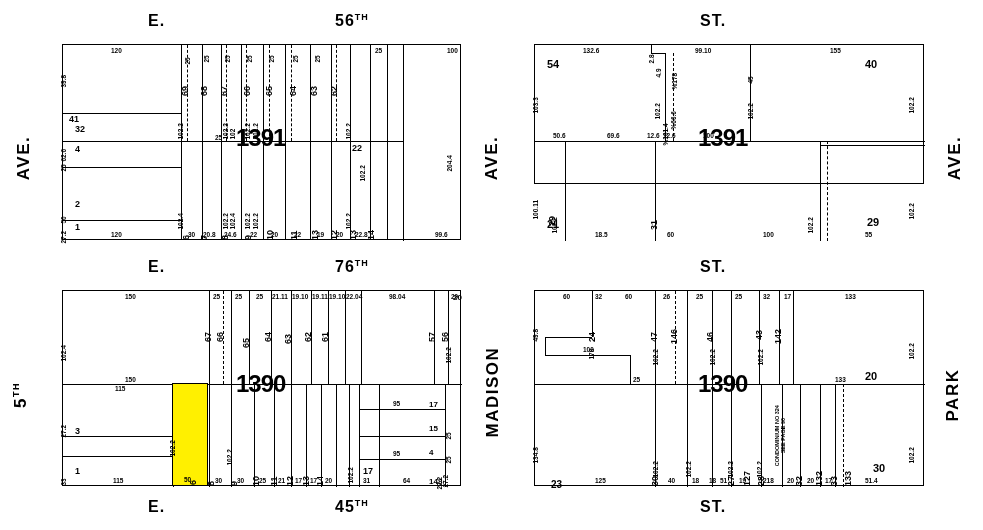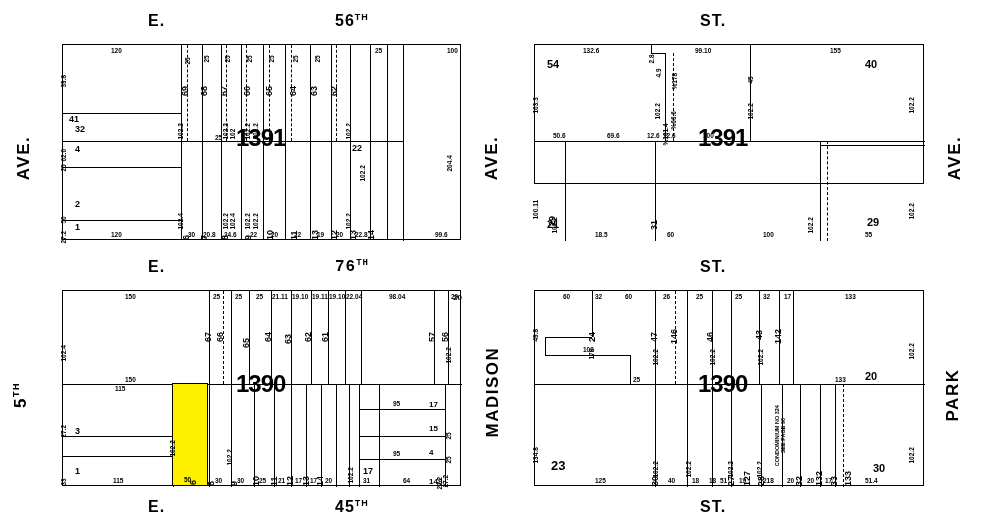--- a/index.html
+++ b/index.html
@@ -55,21 +55,21 @@
 </head>
 <body>
 
 <div class="map">
 
   <div class="street-lbl" style="left:148px;top:12px;">E.</div>
   <div class="street-lbl" style="left:335px;top:12px;"><span>56</span><span class="sup">TH</span></div>
   <div class="street-lbl" style="left:700px;top:12px;">ST.</div>
 
   <div class="street-lbl" style="left:148px;top:258px;">E.</div>
-  <div class="street-lbl" style="left:335px;top:258px;font-family:Liberation Mono, monospace;"><span>76</span><span class="sup">TH</span></div>
+  <div class="street-lbl" style="left:335px;top:258px;"><span>76</span><span class="sup">TH</span></div>
   <div class="street-lbl" style="left:700px;top:258px;">ST.</div>
 
   <div class="street-lbl" style="left:148px;top:498px;">E.</div>
   <div class="street-lbl" style="left:335px;top:498px;"><span>45</span><span class="sup">TH</span></div>
   <div class="street-lbl" style="left:700px;top:498px;">ST.</div>
 
   <div class="ave-lbl rot-left" style="left:-6px;top:148px;width:60px;text-align:center;">AVE.</div>
   <div class="ave-lbl rot-left" style="left:-9px;top:385px;width:60px;text-align:center;"><span>5</span><span class="sup" style="font-size:9px;vertical-align:super;">TH</span></div>
 
   <div class="ave-lbl rot-left" style="left:462px;top:148px;width:60px;text-align:center;">AVE.</div>
@@ -424,21 +424,21 @@
     <div class="dim" style="left:272px;top:187px;">20</div>
     <div class="dim" style="left:290px;top:187px;">17</div>
     <div class="dim" style="left:330px;top:187px;">51.4</div>
 
     <div class="condo" style="left:252px;top:182px;width:100px;">
       <span>CONDOMINIUM NO 324</span><br>
       <span>SEE PAGE 90</span>
     </div>
 
     <div class="lot v" style="left:62px;top:42px;">24</div>
-    <div class="lot" style="left:16px;top:168px;font-size:13px;">23</div>
+    <div class="lot" style="left:16px;top:189px;font-size:10px;">23</div>
     <div class="lot v" style="left:124px;top:42px;">47</div>
     <div class="lot v" style="left:144px;top:44px;">146</div>
     <div class="lot v" style="left:180px;top:42px;">46</div>
     <div class="lot v" style="left:229px;top:40px;">43</div>
     <div class="lot v" style="left:248px;top:44px;">142</div>
     <div class="lot" style="left:330px;top:80px;font-size:11px;">20</div>
     <div class="lot v" style="left:201px;top:186px;">27</div>
     <div class="lot v" style="left:217px;top:186px;">127</div>
     <div class="lot v" style="left:231px;top:186px;">28</div>
     <div class="lot v" style="left:125px;top:186px;">30</div>

